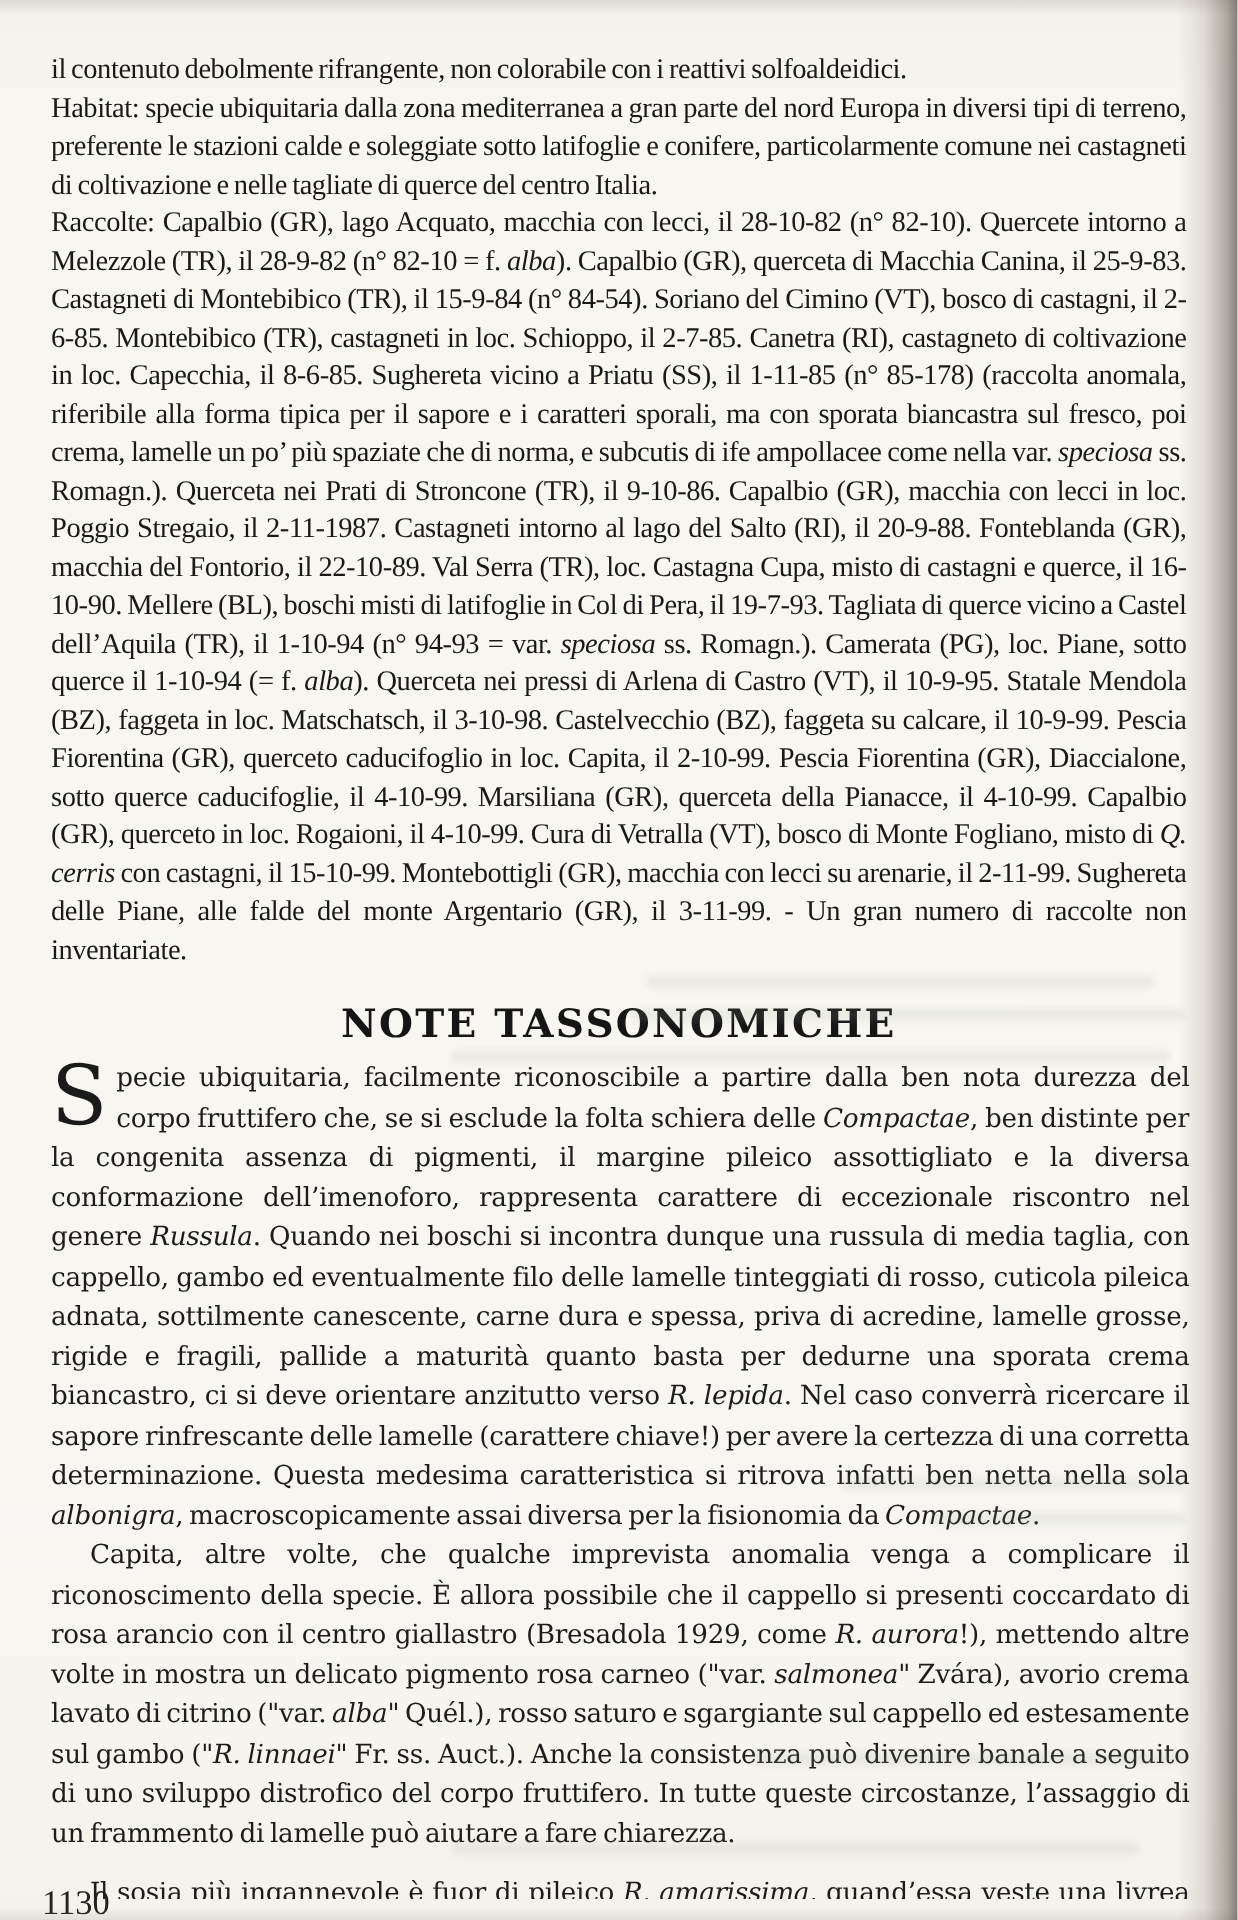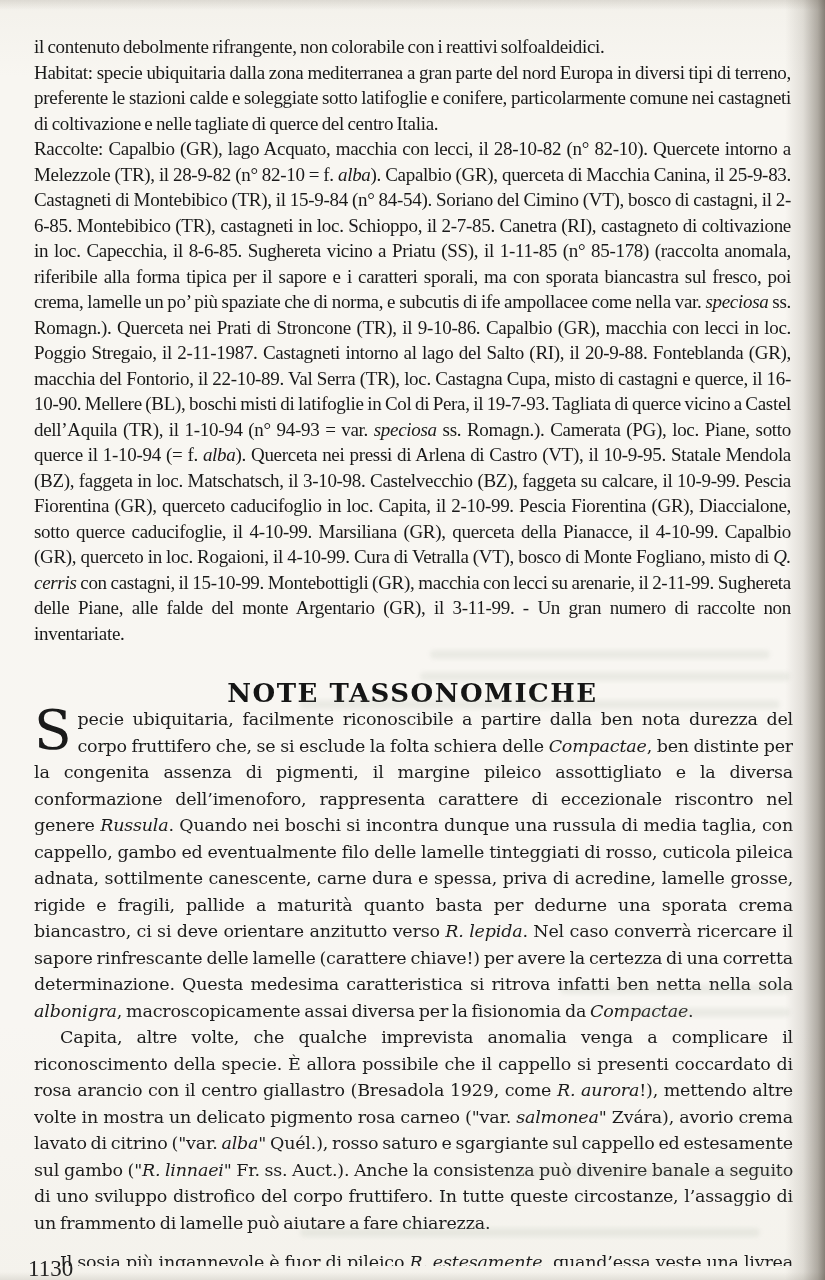--- a/index.html
+++ b/index.html
@@ -41,21 +41,21 @@
     font-size:19px;line-height:25.5px;
     letter-spacing:-0.3px;word-spacing:-1px;
     text-align:justify;color:#191919;
   }
   .top-block p{margin:0;padding:0;}
   .heading{
     position:absolute;left:34px;right:34px;top:662px;
     text-align:center;
     font-family:"DejaVu Serif", serif;
     font-size:26px;font-weight:700;letter-spacing:1.5px;
-    color:#151515;margin:16px;
+    color:#151515;margin:6px;
   }
   
   .bottom-block{
     position:absolute;left:34px;right:32px;top:706px;height:560px;
     font-family:"DejaVu Serif", serif;
     font-size:17.5px;line-height:26.5px;
     letter-spacing:-0.2px;word-spacing:-1.5px;
     text-align:justify;color:#1c1c1c;
     overflow:hidden;
   }
@@ -86,21 +86,21 @@
     <p><span>il contenuto debolmente rifrangente, non colorabile con i reattivi solfoaldeidici.</span></p>
     <p><span class="bd">Habitat</span><span>: specie ubiquitaria dalla zona mediterranea a gran parte del nord Europa in diversi tipi di terreno, preferente le stazioni calde e soleggiate sotto latifoglie e conifere, particolarmente comune nei castagneti di coltivazione e nelle tagliate di querce del centro Italia.</span></p>
     <p><span class="bd">Raccolte</span><span>: Capalbio (GR), lago Acquato, macchia con lecci, il 28-10-82 (n° 82-10). Quercete intorno a Melezzole (TR), il 28-9-82 (n° 82-10 = f. </span><span class="it">alba</span><span>). Capalbio (GR), querceta di Macchia Canina, il 25-9-83. Castagneti di Montebibico (TR), il 15-9-84 (n° 84-54). Soriano del Cimino (VT), bosco di castagni, il 2-6-85. Montebibico (TR), castagneti in loc. Schioppo, il 2-7-85. Canetra (RI), castagneto di coltivazione in loc. Capecchia, il 8-6-85. Sughereta vicino a Priatu (SS), il 1-11-85 (n° 85-178) (raccolta anomala, riferibile alla forma tipica per il sapore e i caratteri sporali, ma con sporata biancastra sul fresco, poi crema, lamelle un po’ più spaziate che di norma, e subcutis di ife ampollacee come nella var. </span><span class="it">speciosa</span><span> ss. Romagn.). Querceta nei Prati di Stroncone (TR), il 9-10-86. Capalbio (GR), macchia con lecci in loc. Poggio Stregaio, il 2-11-1987. Castagneti intorno al lago del Salto (RI), il 20-9-88. Fonteblanda (GR), macchia del Fontorio, il 22-10-89. Val Serra (TR), loc. Castagna Cupa, misto di castagni e querce, il 16-10-90. Mellere (BL), boschi misti di latifoglie in Col di Pera, il 19-7-93. Tagliata di querce vicino a Castel dell’Aquila (TR), il 1-10-94 (n° 94-93 = var. </span><span class="it">speciosa</span><span> ss. Romagn.). Camerata (PG), loc. Piane, sotto querce il 1-10-94 (= f. </span><span class="it">alba</span><span>). Querceta nei pressi di Arlena di Castro (VT), il 10-9-95. Statale Mendola (BZ), faggeta in loc. Matschatsch, il 3-10-98. Castelvecchio (BZ), faggeta su calcare, il 10-9-99. Pescia Fiorentina (GR), querceto caducifoglio in loc. Capita, il 2-10-99. Pescia Fiorentina (GR), Diaccialone, sotto querce caducifoglie, il 4-10-99. Marsiliana (GR), querceta della Pianacce, il 4-10-99. Capalbio (GR), querceto in loc. Rogaioni, il 4-10-99. Cura di Vetralla (VT), bosco di Monte Fogliano, misto di </span><span class="it">Q. cerris</span><span> con castagni, il 15-10-99. Montebottigli (GR), macchia con lecci su arenarie, il 2-11-99. Sughereta delle Piane, alle falde del monte Argentario (GR), il 3-11-99. - Un gran numero di raccolte non inventariate.</span></p>
   </div>
 
   <h1 class="heading">NOTE TASSONOMICHE</h1>
 
   <div class="bottom-block">
     <p><span class="dropcap">S</span><span><span>pecie ubiquitaria, facilmente riconoscibile a partire dalla ben nota durezza del corpo fruttifero che, se si esclude la folta schiera delle </span><span class="it">Compactae</span><span>, ben distinte per la congenita assenza di pigmenti, il margine pileico assottigliato e la diversa conformazione dell’imenoforo, rappresenta carattere di eccezionale riscontro nel genere </span><span class="it">Russula</span><span>. Quando nei boschi si incontra dunque una russula di media taglia, con cappello, gambo ed eventualmente filo delle lamelle tinteggiati di rosso, cuticola pileica adnata, sottilmente canescente, carne dura e spessa, priva di acredine, lamelle grosse, rigide e fragili, pallide a maturità quanto basta per dedurne una sporata crema biancastro, ci si deve orientare anzitutto verso </span><span class="it">R. lepida</span><span>. Nel caso converrà ricercare il sapore rinfrescante delle lamelle (carattere chiave!) per avere la certezza di una corretta determinazione. Questa medesima caratteristica si ritrova infatti ben netta nella sola </span><span class="it">albonigra</span><span>, macroscopicamente assai diversa per la fisionomia da </span><span class="it">Compactae</span><span>.</span></span></p>
     <p class="indent"><span>Capita, altre volte, che qualche imprevista anomalia venga a complicare il riconoscimento della specie. È allora possibile che il cappello si presenti coccardato di rosa arancio con il centro giallastro (Bresadola 1929, come </span><span class="it">R. aurora</span><span>!), mettendo altre volte in mostra un delicato pigmento rosa carneo ("var. </span><span class="it">salmonea</span><span>" Zvára), avorio crema lavato di citrino ("var. </span><span class="it">alba</span><span>" Quél.), rosso saturo e sgargiante sul cappello ed estesamente sul gambo ("</span><span class="it">R. linnaei</span><span>" Fr. ss. Auct.). Anche la consistenza può divenire banale a seguito di uno sviluppo distrofico del corpo fruttifero. In tutte queste circostanze, l’assaggio di un frammento di lamelle può aiutare a fare chiarezza.</span></p>
-    <p class="indent spaced"><span>Il sosia più ingannevole è fuor di pileico </span><span class="it bd">R. estesamente</span><span>, quand’essa veste una livrea più puramente rossa dell’ordinario. Questa rarissima </span></p>
+    <p class="indent spaced"><span>Il sosia più ingannevole è fuor di pileico </span><span class="it bd">R. amarissima</span><span>, quand’essa veste una livrea più puramente rossa dell’ordinario. Questa rarissima </span></p>
   </div>
 
   <div class="page-number">1130</div>
 
   <div class="ghost" style="left:430px;top:650px;width:340px;"></div>
   <div class="ghost" style="left:420px;top:672px;width:370px;"></div>
   <div class="ghost" style="left:300px;top:700px;width:480px;"></div>
   <div class="ghost" style="left:560px;top:985px;width:230px;"></div>
   <div class="ghost" style="left:620px;top:1008px;width:170px;"></div>
   <div class="ghost" style="left:500px;top:1168px;width:290px;"></div>

